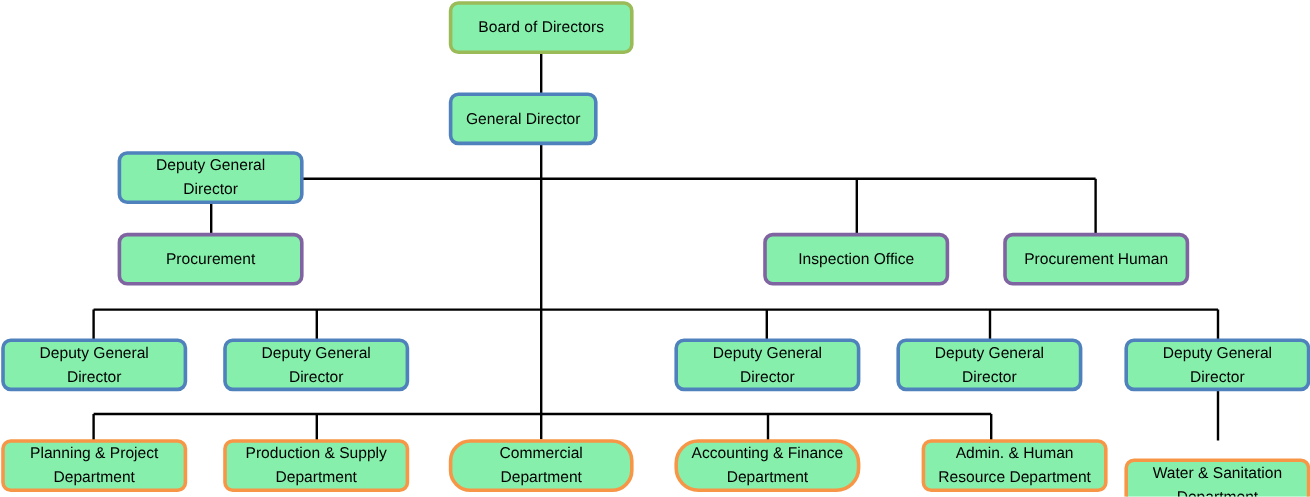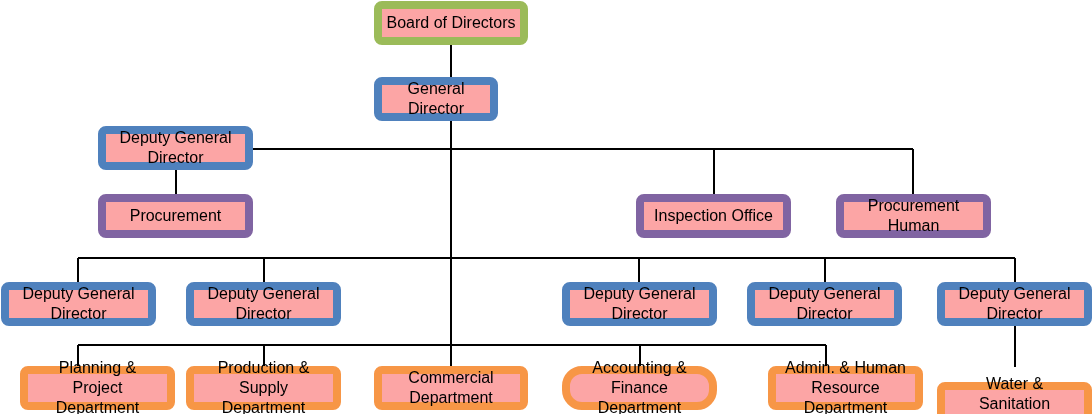--- a/index.html
+++ b/index.html
@@ -1,22 +1,22 @@
 <!DOCTYPE html>
 <html><head>
 <meta charset="utf-8">
 <style>
   html, body { margin: 0; padding: 0; background: #ffffff; }
   #canvas { position: relative; width: 1092px; height: 414px; overflow: hidden; background: #ffffff; }
   #connectors { position: absolute; left: 0; top: 0; }
   .node {
-    position: absolute; box-sizing: border-box; background: #fca5a5;
-    border: 8px solid #6d28d9; border-radius: 8px;
+    position: absolute; box-sizing: border-box; background: #86efac;
+    border: 3px solid #6d28d9; border-radius: 8px;
     display: flex; align-items: center; justify-content: center; text-align: center;
-    font-family: "Liberation Sans", sans-serif; font-size: 16px; line-height: 20px; color: #000;
+    font-family: "Liberation Sans", sans-serif; font-size: 13px; line-height: 20px; color: #000;
     padding: 0 4px;
   }
   .node span { white-space: pre-line; }
   .green { border-color: #9bbb59; }
   .blue { border-color: #4f81bd; }
   .purple { border-color: #8064a2; }
   .orange { border-color: #f79646; }
 </style>
 </head>
 <body>
@@ -79,29 +79,29 @@
     </div>
   <div class="node blue" style="left:747px;top:282px;width:155px;height:44px;">
     <span>Deputy General
 Director</span>
     </div>
   <div class="node blue" style="left:937px;top:282px;width:155px;height:44px;">
     <span>Deputy General
 Director</span>
     </div>
 
-  <div class="node orange" style="left:1px;top:366px;width:155px;height:44px;margin-left:19px;">
+  <div class="node orange" style="left:1px;top:366px;width:155px;height:44px;">
     <span>Planning &amp; Project
 Department</span>
     </div>
   <div class="node orange" style="left:186px;top:366px;width:155px;height:44px;">
     <span>Production &amp; Supply
 Department</span>
     </div>
-  <div class="node orange" style="left:374px;top:366px;width:154px;height:44px;">
+  <div class="node orange" style="left:374px;top:366px;width:154px;height:44px;border-radius:18px;">
     <span>Commercial
 Department</span>
     </div>
   <div class="node orange" style="left:562px;top:366px;width:155px;height:44px;border-radius:20px;">
     <span>Accounting &amp; Finance
 Department</span>
     </div>
   <div class="node orange" style="left:768px;top:366px;width:155px;height:44px;">
     <span>Admin. &amp; Human
 Resource Department</span>

